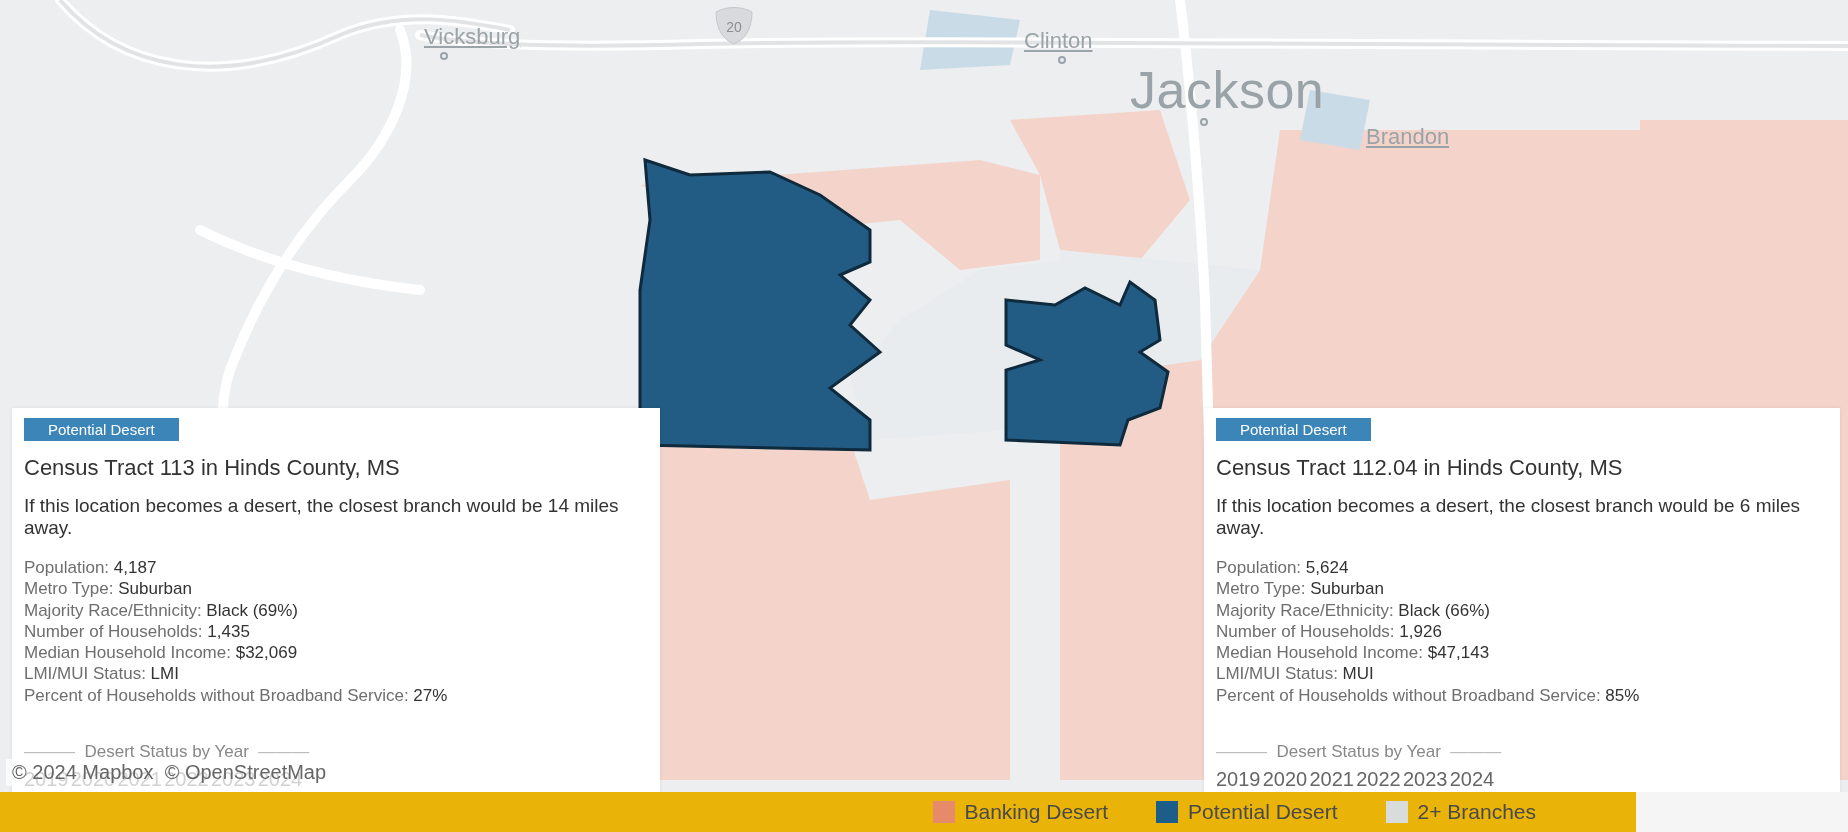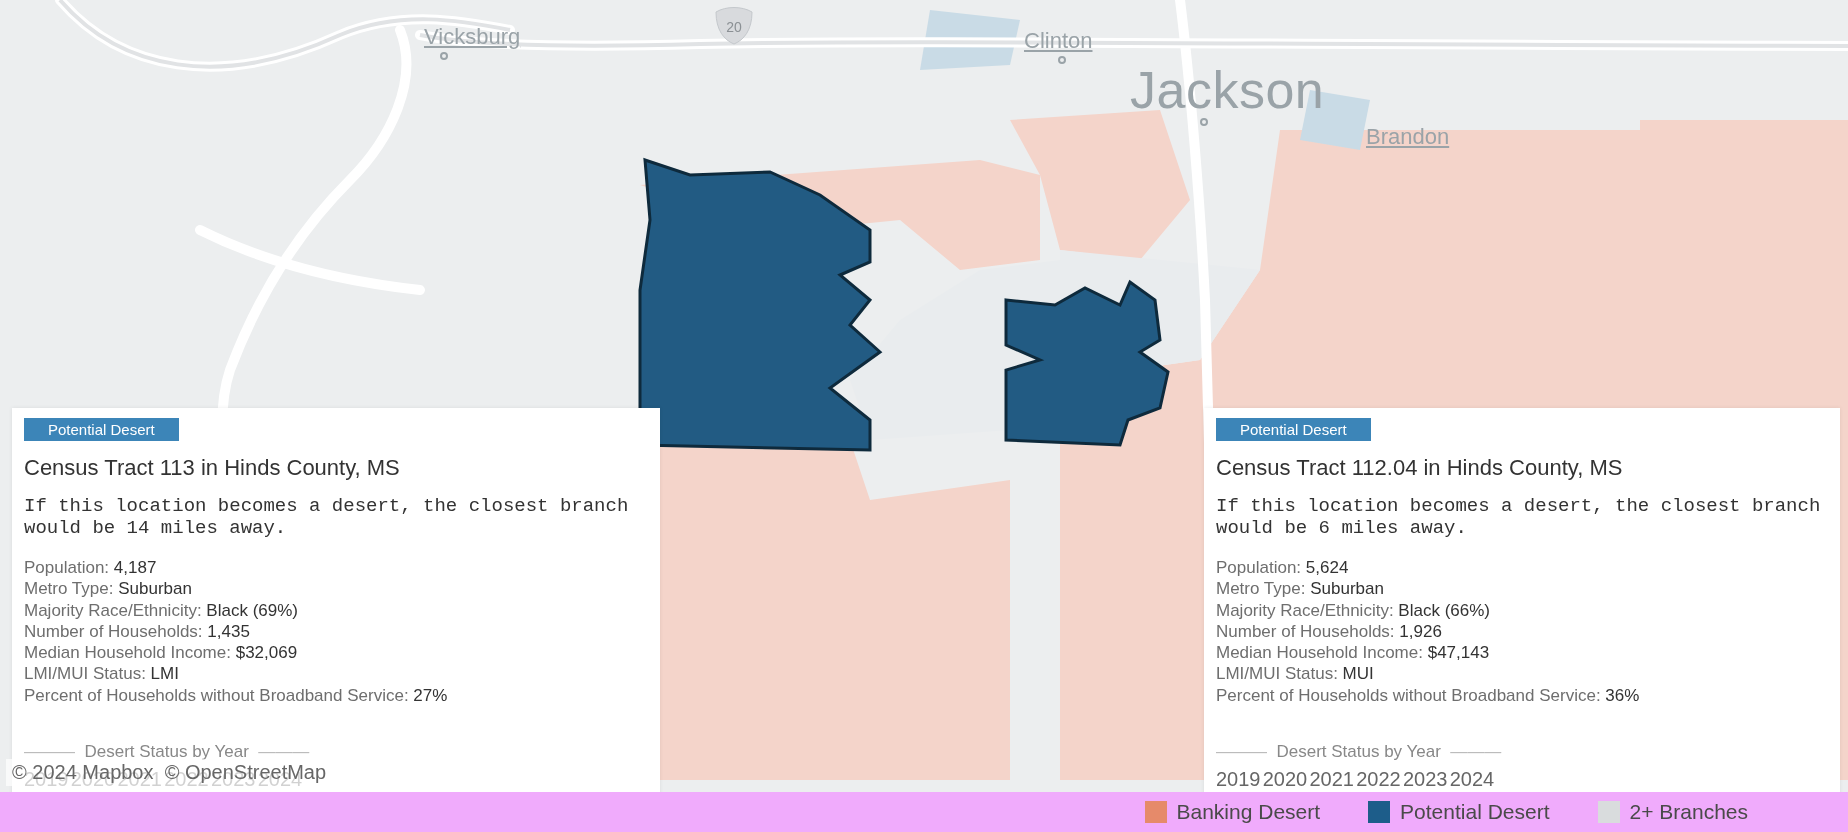--- a/index.html
+++ b/index.html
@@ -62,21 +62,20 @@
   .card-title {
     font-size: 22px;
     font-weight: 400;
     color: #333;
     margin: 4px 0 14px 0;
   }
   .card-desc {
     font-size: 19px;
     color: #333;
     margin-bottom: 18px;
-    font-family: Liberation Mono, monospace;
   }
   .stat-line { font-size: 17px; color: #6e6e6e; line-height: 1.25; }
   .stat-val { color: #333; }
 
   .year-header {
     margin-top: 36px;
     font-size: 17px;
     color: #888;
   }
   .year-header .dash { color: #bbb; letter-spacing: 0px; }
@@ -101,22 +100,22 @@
     left: 6px; bottom: 6px;
     background: rgba(255,255,255,0.7);
     color: #666;
     font-size: 20px;
     padding: 2px 6px;
   }
 
   .legend-bar {
     position: absolute;
     left: 0; top: 792px;
-    width: 1848px; height: 40px;
-    background: #f0abfc;
+    width: 1636px; height: 40px;
+    background: #eab308;
     display: flex;
     align-items: center;
     justify-content: flex-end;
     padding-right: 100px;
     gap: 48px;
     font-size: 21px;
     color: #4a4a4a;
   }
   .legend-item { display: flex; align-items: center; gap: 10px; }
   .legend-swatch { width: 22px; height: 22px; }
@@ -199,21 +198,21 @@
   <div class="info-card card-right">
     <span class="badge">Potential Desert</span>
     <div class="card-title">Census Tract 112.04 in Hinds County, MS</div>
     <div class="card-desc">If this location becomes a desert, the closest branch would be 6 miles away.</div>
     <div class="stat-line"><span>Population:</span> <span class="stat-val">5,624</span></div>
     <div class="stat-line"><span>Metro Type:</span> <span class="stat-val">Suburban</span></div>
     <div class="stat-line"><span>Majority Race/Ethnicity:</span> <span class="stat-val">Black (66%)</span></div>
     <div class="stat-line"><span>Number of Households:</span> <span class="stat-val">1,926</span></div>
     <div class="stat-line"><span>Median Household Income:</span> <span class="stat-val">$47,143</span></div>
     <div class="stat-line"><span>LMI/MUI Status:</span> <span class="stat-val">MUI</span></div>
-    <div class="stat-line"><span>Percent of Households without Broadband Service:</span> <span class="stat-val">36%</span></div>
+    <div class="stat-line"><span>Percent of Households without Broadband Service:</span> <span class="stat-val">85%</span></div>
     <div class="year-header">
       <span class="dash">———</span>&nbsp;&nbsp;<span>Desert Status by Year</span>&nbsp;&nbsp;<span class="dash">———</span>
     </div>
     <div class="year-row">
       <span class="year-col"><span>2019</span><div class="year-dot"></div></span>
       <span class="year-col"><span>2020</span><div class="year-dot"></div></span>
       <span class="year-col"><span>2021</span><div class="year-dot"></div></span>
       <span class="year-col"><span>2022</span><div class="year-dot"></div></span>
       <span class="year-col"><span>2023</span><div class="year-dot"></div></span>
       <span class="year-col"><span>2024</span><div class="year-dot"></div></span>

